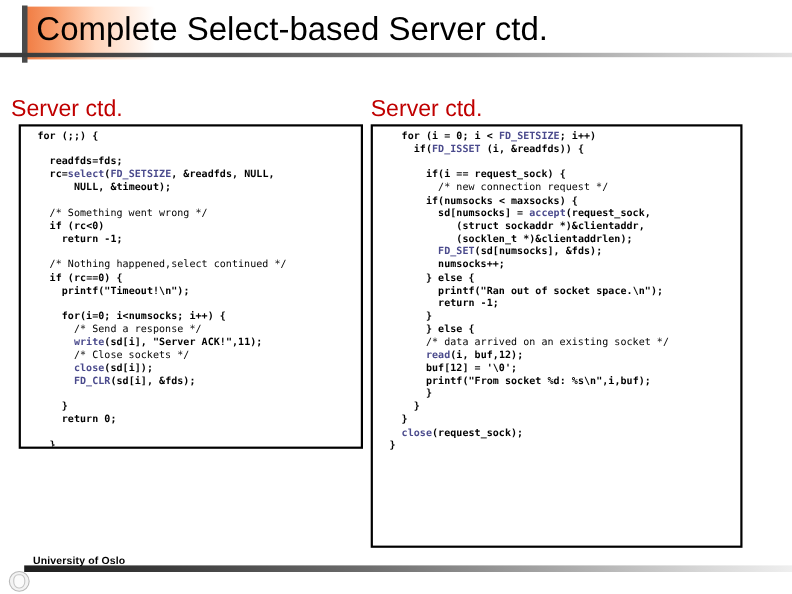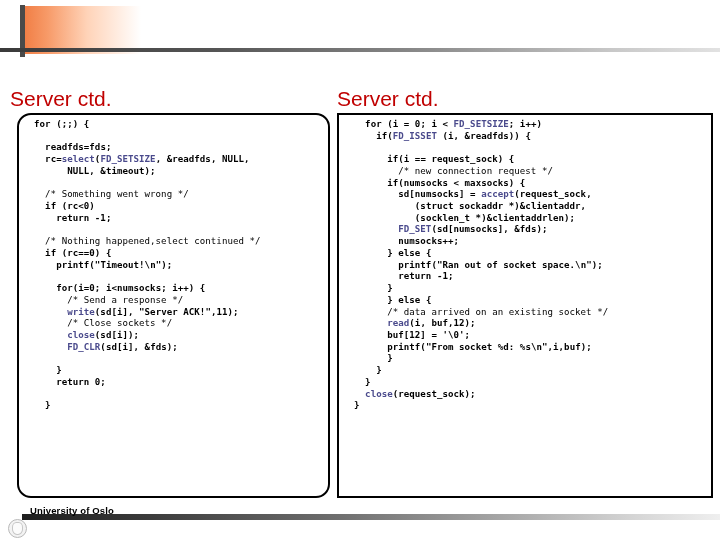--- a/index.html
+++ b/index.html
@@ -75,27 +75,26 @@
     position: absolute;
     border: 2px solid #000000;
     background: #ffffff;
     box-sizing: border-box;
     overflow: hidden;
   }
   #code-box-left {
     left: 17px;
     top: 113px;
     width: 313px;
-    height: 385px;
-    border-radius: 14px;
+    height: 295px;
   }
   #code-box-right {
     left: 337px;
     top: 113px;
-    width: 376px;
+    width: 338px;
     height: 385px;
   }
   .code-pre {
     margin: 0;
     padding: 4px 2px 2px 4px;
     font-family: "DejaVu Sans Mono", "Liberation Mono", monospace;
     white-space: pre;
     color: #000000;
   }
   #code-left-text {
@@ -161,20 +160,21 @@
     white-space: nowrap;
     letter-spacing: 0.35px;
   }
 </style>
 </head>
 <body>
 
 <div id="slide-title-area">
   <div id="title-accent-block"></div>
   <div id="title-accent-vbar"></div>
+  <div id="slide-title">Complete Select-based Server ctd.</div>
   <div id="title-rule"></div>
 </div>
 
 <div class="col-heading" id="heading-left">Server ctd.</div>
 
 <div class="col-heading" id="heading-right">Server ctd.</div>
 
 <div class="code-box" id="code-box-left">
   <pre class="code-pre" id="code-left-text"><span class="cd">  </span><span class="cd">for</span><span class="cd"> (;;) {</span>
 

